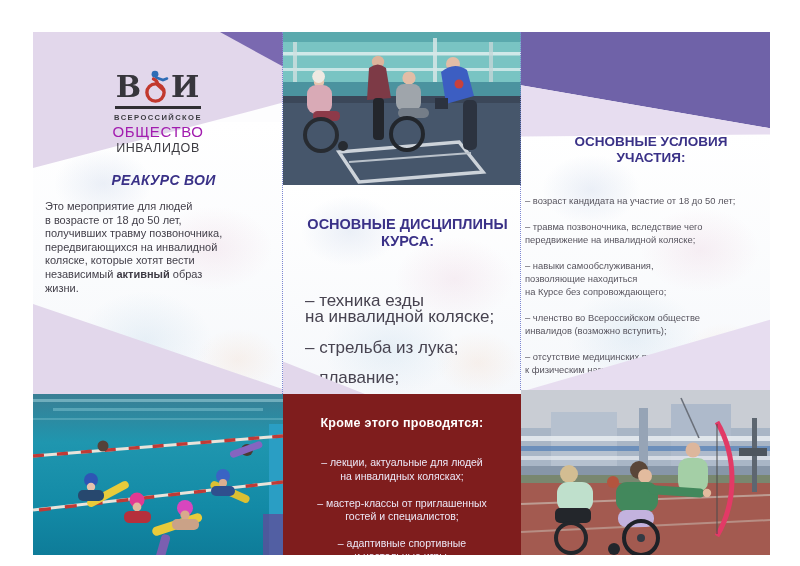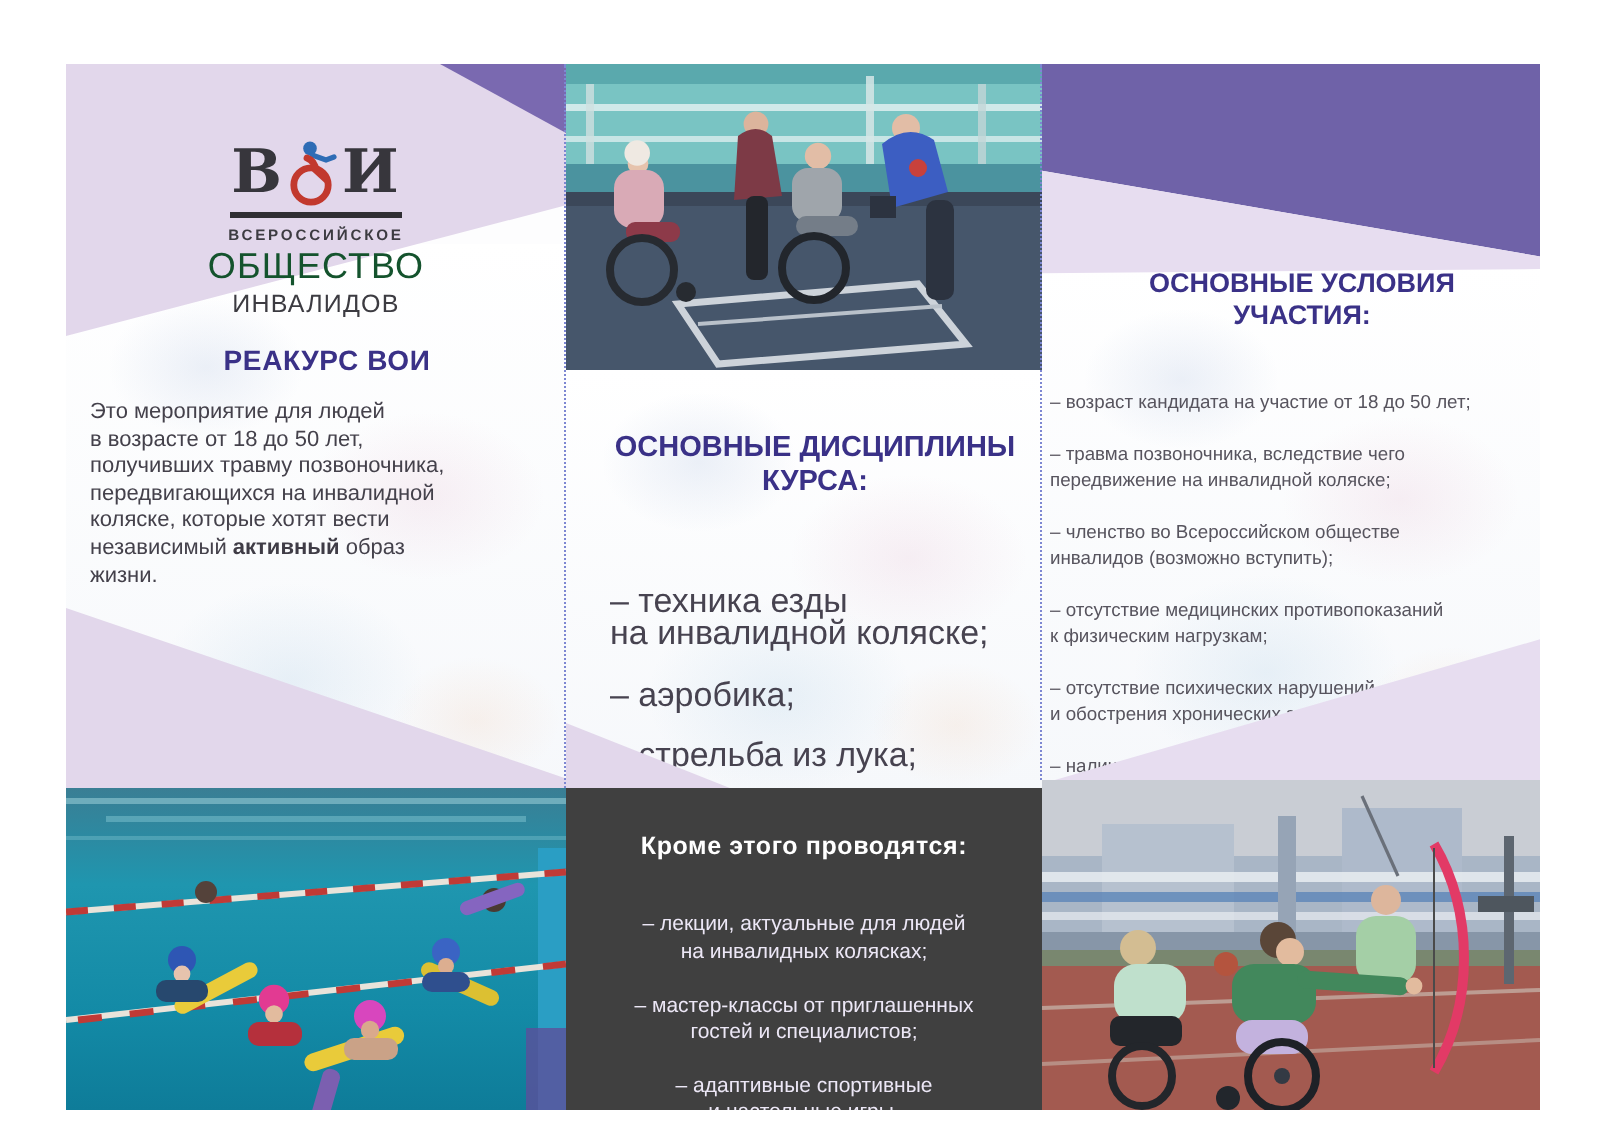--- a/index.html
+++ b/index.html
@@ -39,36 +39,36 @@
   .fold { position:absolute; top:0; width:0; border-left:1px dotted #7d87d2; }
   .fold-1 { left:249px; height:362px; }
   .fold-2 { left:487px; height:358px; }
 
   
   .logo { left:0; top:38px; width:100%; text-align:center; color:#323236; }
   .logo-row { display:flex; align-items:center; justify-content:center; gap:1px; }
   .logo-letter { font-family:"DejaVu Serif", serif; font-weight:bold; font-size:30px; line-height:30px; color:#37363c; letter-spacing:1px; }
   .logo-rule { width:86px; height:3px; background:#302f33; margin:2px auto 4px; }
   .org-line-1 { font-size:7.6px; letter-spacing:1.4px; font-weight:bold; color:#3c3b41; }
-  .org-line-2 { font-size:18px; letter-spacing:.6px; color:#14532d; margin-top:1px; }
+  .org-line-2 { font-size:15px; letter-spacing:.6px; color:#a21caf; margin-top:1px; }
   .org-line-3 { font-size:12.5px; letter-spacing:.6px; color:#3c3b41; margin-top:1px; }
 
   .h-indigo { color:#3a3187; font-weight:bold; text-align:center; white-space:pre-line;padding-left:11px; }
-  .left-title  { left:0; top:140px; width:100%; font-size:14px; letter-spacing:.3px; }
+  .left-title  { left:0; top:140px; width:100%; font-size:14px; letter-spacing:.3px;font-style:italic; }
   .mid-title   { left:0; top:184px; width:100%; font-size:14.5px; line-height:1.2; }
   .right-title { left:0; top:102px; width:100%; font-size:13.5px; line-height:1.2; }
 
   .body-text { text-align:left; white-space:pre-line; }
   .left-para  { left:12px; top:168px; width:226px; font-size:11px; line-height:13.6px; color:#44414b; }
   .left-para b { color:#3f3c46; }
   .mid-list   { left:22px; top:246px; width:226px; font-size:17px; line-height:15.4px; color:#474350; }
   .right-list { left:4px; top:149px; width:241px; font-size:9.4px; line-height:13px; color:#57545e; }
 
   
-  .extras { left:0; top:362px; width:238px; height:161px; background:#404040; text-align:center; color:#f3effa; }
+  .extras { left:0; top:362px; width:238px; height:161px; background:#7f1d1d; text-align:center; color:#f3effa; }
   .extras-title { padding-top:22px; font-size:12.5px; font-weight:bold; letter-spacing:.3px; color:#ffffff; }
   .extras-list { margin-top:13px; font-size:10.5px; line-height:13.4px; white-space:pre-line; color:#ece7f6; }
 
   
   .photo { position:absolute; display:block; }
   .photo-gym    { left:0; top:0;     width:238px; height:153px; }
   .photo-pool   { left:0; top:362px; width:250px; height:161px; }
   .photo-archery{ left:0; top:358px; width:249px; height:165px; }
 </style>
 </head>
@@ -189,21 +189,20 @@
         <rect x="180" y="68" width="14" height="50" rx="5" fill="#2c3340"></rect>
         <rect x="152" y="66" width="13" height="11" fill="#2c3340"></rect>
       </svg>
 
       <div class="abs h-indigo mid-title">ОСНОВНЫЕ ДИСЦИПЛИНЫ
 КУРСА:</div>
 
       <div class="abs body-text mid-list">
         <div>– техника езды
 на инвалидной коляске;</div>
-        <div>– аэробика;</div>
         <div>– стрельба из лука;</div>
         <div>– плавание;</div>
         <div>– социокультурные
 мероприятия.</div>
       </div>
 
       <div class="abs lav-wedge-mid"></div>
 
       <div class="abs extras">
         <div class="extras-title">Кроме этого проводятся:</div>
@@ -223,20 +222,23 @@
       <div class="abs purple-top-right"></div>
       <div class="abs lav-band-right"></div>
 
       <div class="abs h-indigo right-title">ОСНОВНЫЕ УСЛОВИЯ
 УЧАСТИЯ:</div>
 
       <div class="abs body-text right-list">
         <div>– возраст кандидата на участие от 18 до 50 лет;</div>
         <div>– травма позвоночника, вследствие чего
 передвижение на инвалидной коляске;</div>
+        <div>– навыки самообслуживания,
+позволяющие находиться
+на Курсе без сопровождающего;</div>
         <div>– членство во Всероссийском обществе
 инвалидов (возможно вступить);</div>
         <div>– отсутствие медицинских противопоказаний
 к физическим нагрузкам;</div>
         <div>– отсутствие психических нарушений
 и обострения хронических заболеваний;</div>
         <div>– наличие коляски активного типа
 (приезд на Курс на электроколяске
 или с электроприставкой недопустим)</div>
       </div>

